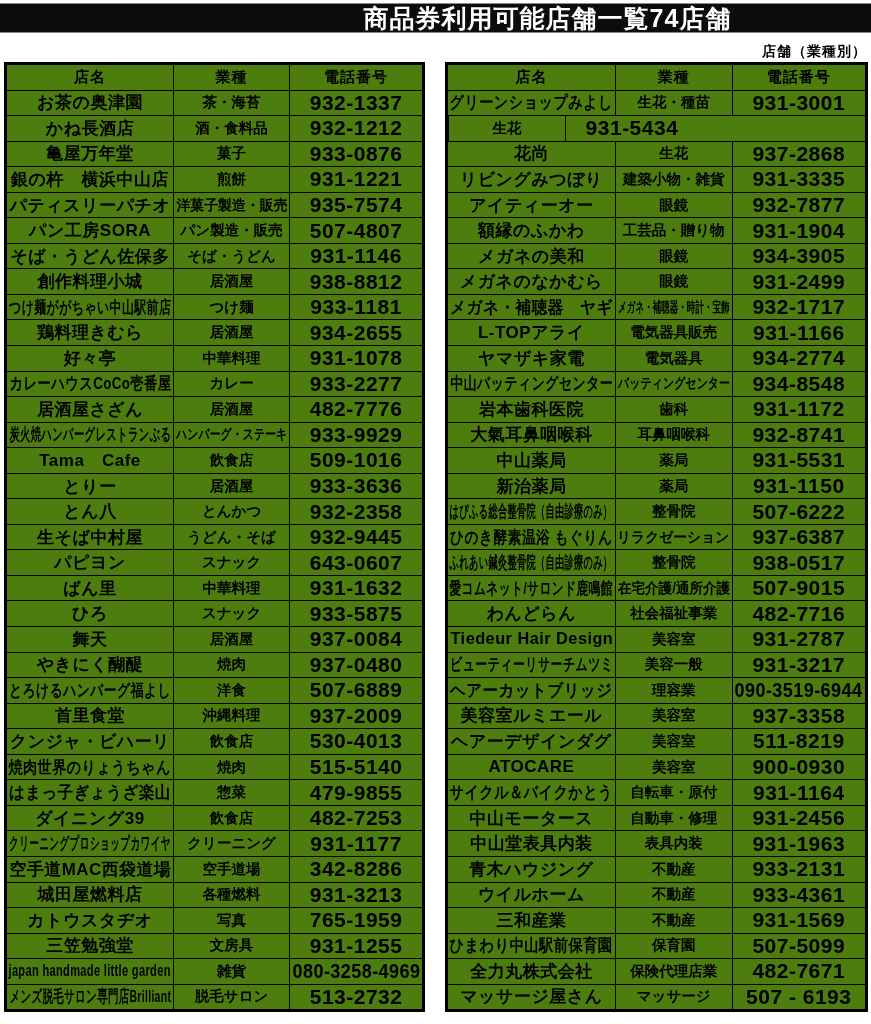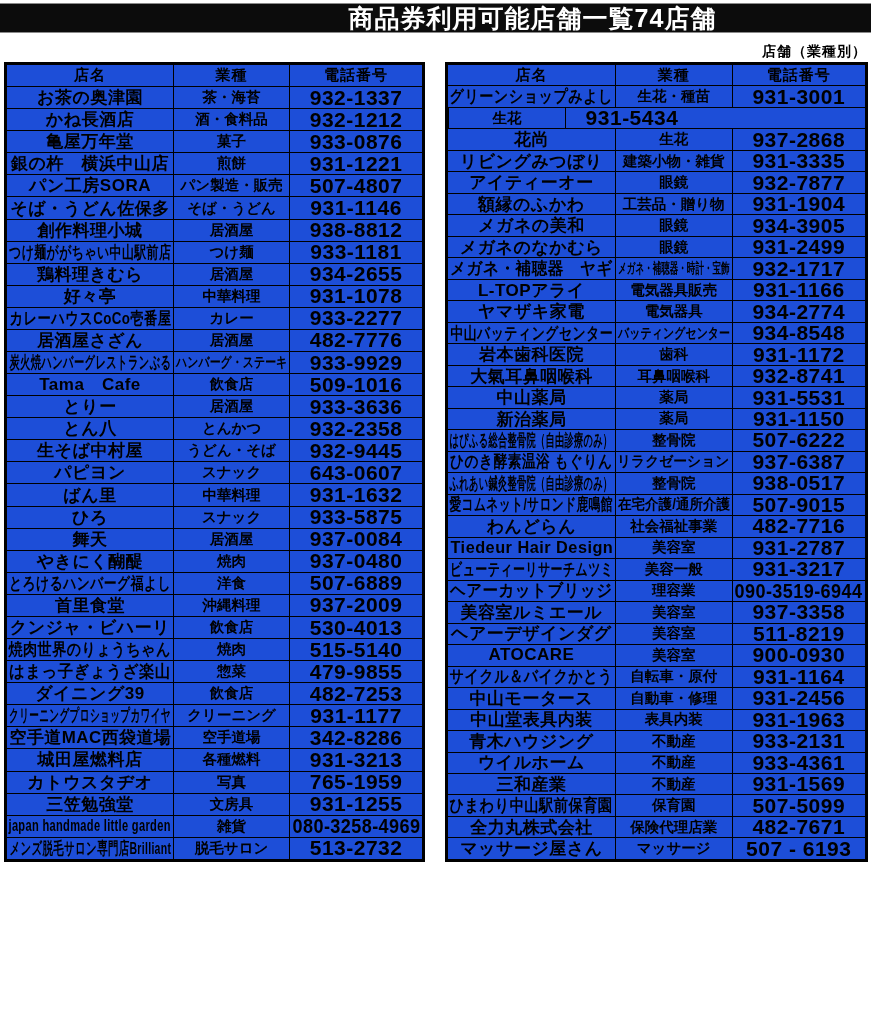--- a/index.html
+++ b/index.html
@@ -12,36 +12,36 @@
     overflow:hidden;
   }
   .titlebar{
     position:absolute;top:3px;left:0;width:871px;height:30px;
     background:#0c0c0c;
     border-top:1px solid #8a8a8a;border-bottom:1px solid #8a8a8a;
     box-sizing:border-box;
     display:flex;align-items:center;justify-content:center;
   }
   .titlewrap{
-    position:relative;left:97px;
+    position:relative;left:112px;
     display:flex;align-items:flex-end;
     color:#fff;font-weight:bold;font-size:25px;letter-spacing:1px;
     white-space:nowrap;
   }
   .title-count{}
   .subheader{
     position:absolute;top:43px;right:4px;
     font-size:14px;font-weight:bold;letter-spacing:1px;
     white-space:nowrap;
   }
   .storetable{
-    position:absolute;top:62px;height:800px;
+    position:absolute;top:62px;height:950px;
     box-sizing:border-box;
     border:3px solid #000;
-    background:#1d4ed8;
+    background:#4d7c0f;
     display:flex;flex-direction:column;
   }
   .table-left{left:4px;width:421px;}
   .table-right{left:445px;width:423px;}
   .row{flex:1;display:flex;min-height:0;}
   .row + .row{border-top:1.6px solid #000;}
   .cell{
     display:flex;align-items:center;justify-content:center;
     overflow:hidden;box-sizing:border-box;padding:0 2px;
   }
@@ -117,20 +117,31 @@
       </div>
       <div class="cell c1">
         <span class="fit ct">煎餅</span>
       </div>
       <div class="cell c2">
         <span class="fit tl">931-1221</span>
       </div>
     </div>
     <div class="row">
       <div class="cell c0">
+        <span class="fit nm">パティスリーパチオ</span>
+      </div>
+      <div class="cell c1">
+        <span class="fit ct" style="transform: scaleX(0.957);">洋菓子製造・販売</span>
+      </div>
+      <div class="cell c2">
+        <span class="fit tl">935-7574</span>
+      </div>
+    </div>
+    <div class="row">
+      <div class="cell c0">
         <span class="fit nm">パン工房SORA</span>
       </div>
       <div class="cell c1">
         <span class="fit ct">パン製造・販売</span>
       </div>
       <div class="cell c2">
         <span class="fit tl">507-4807</span>
       </div>
     </div>
     <div class="row">

